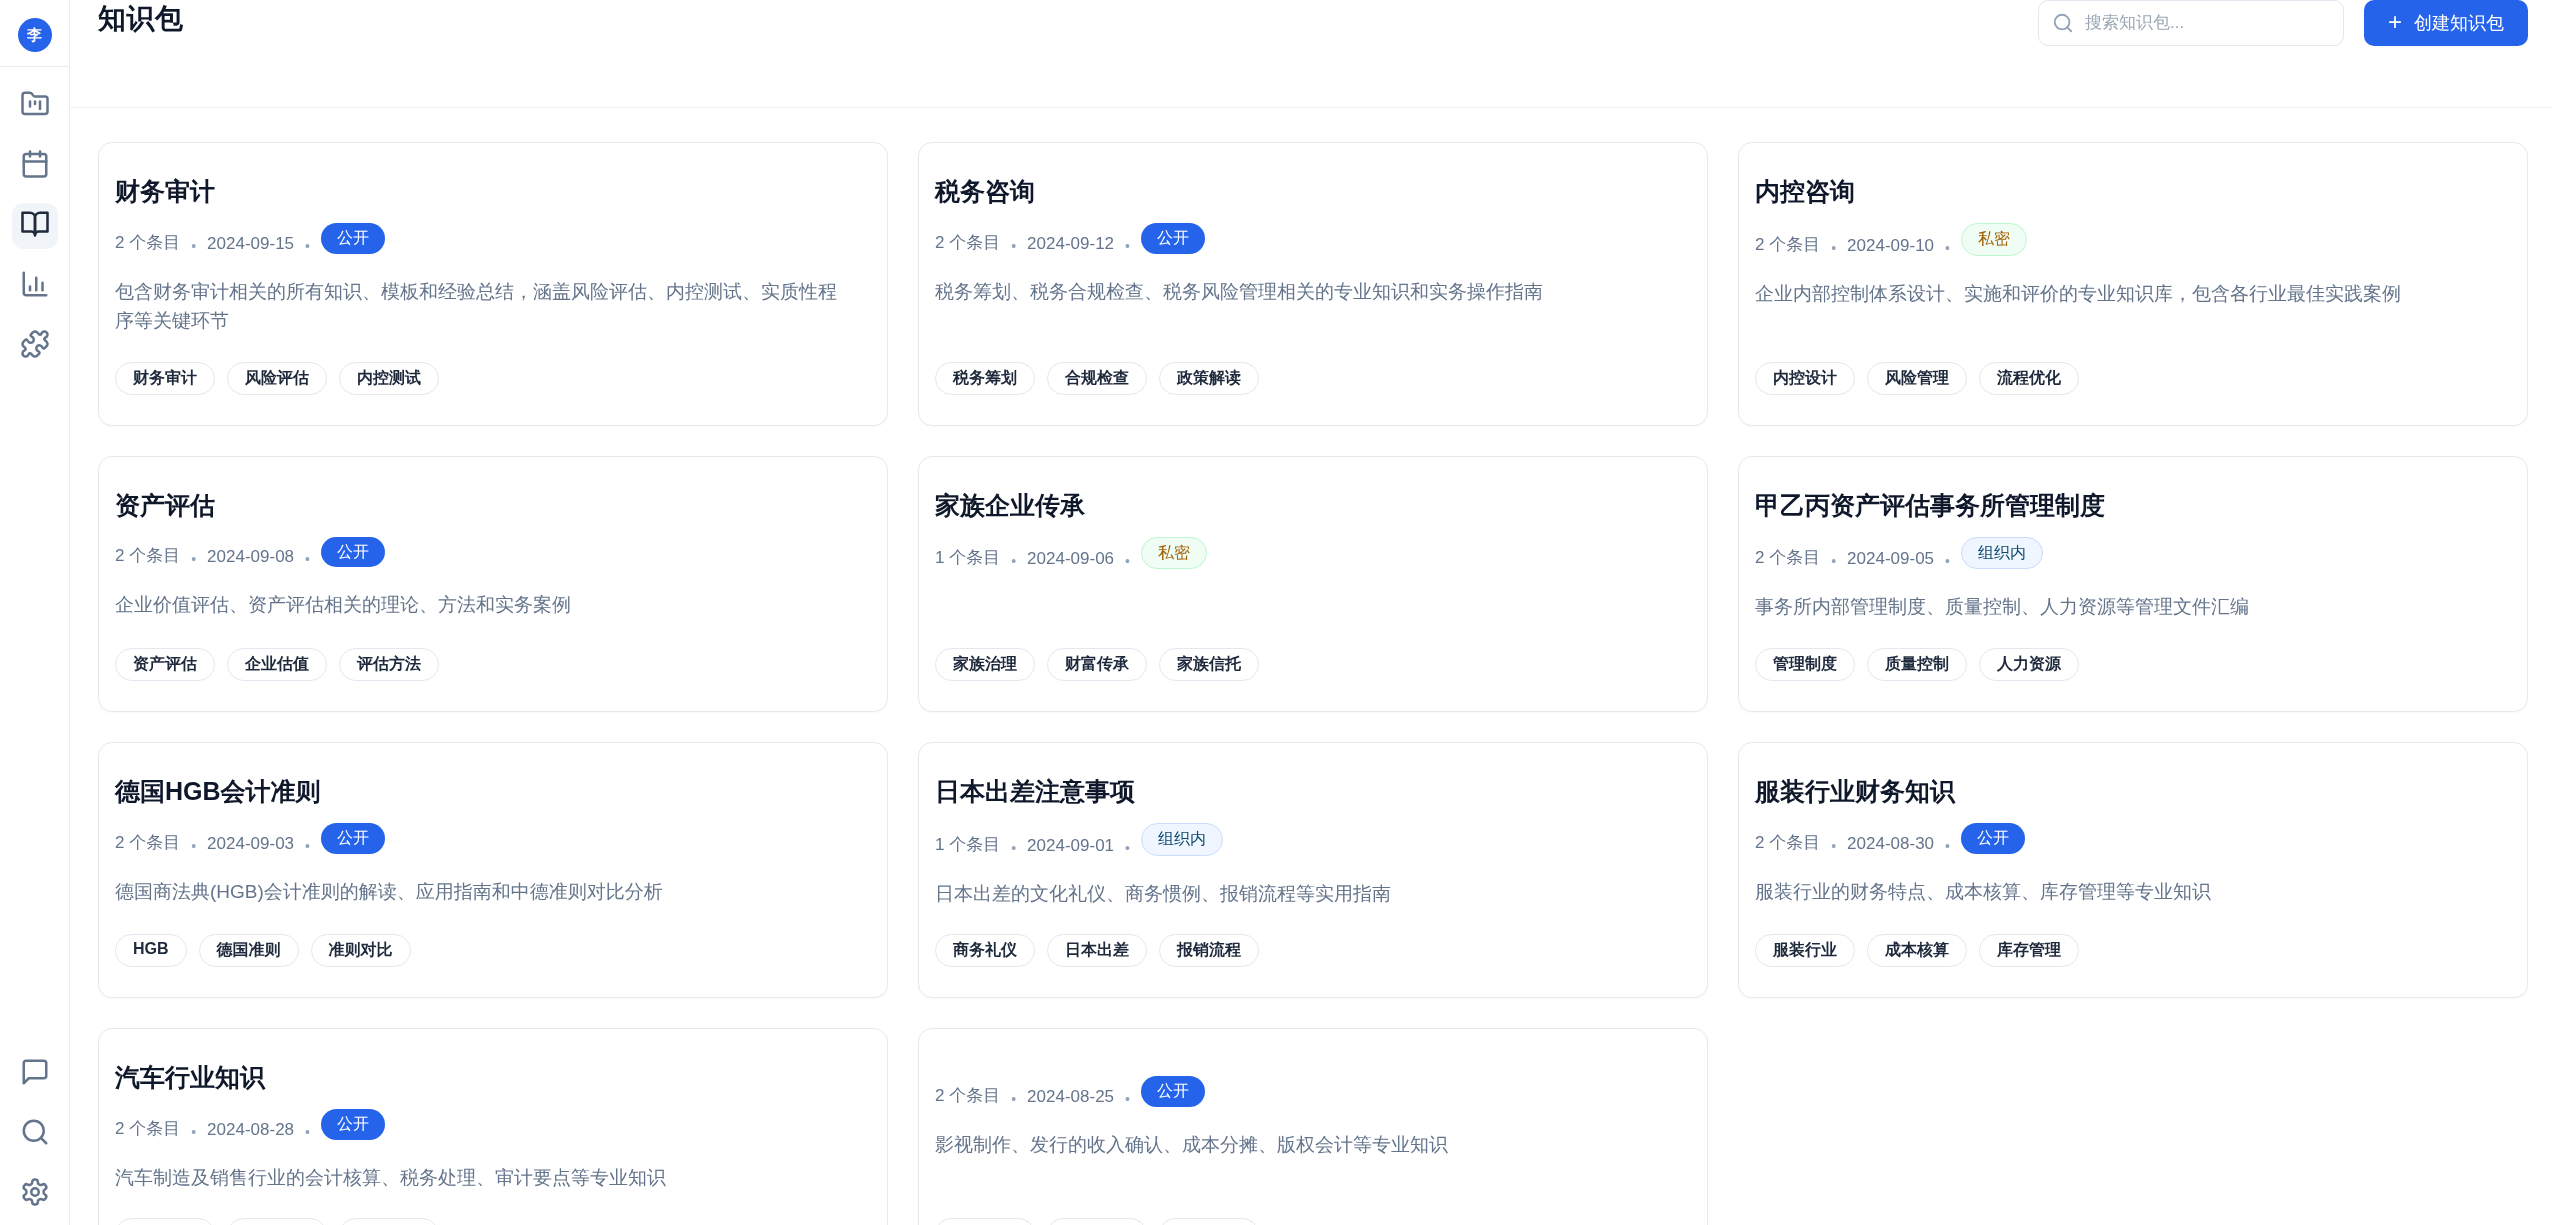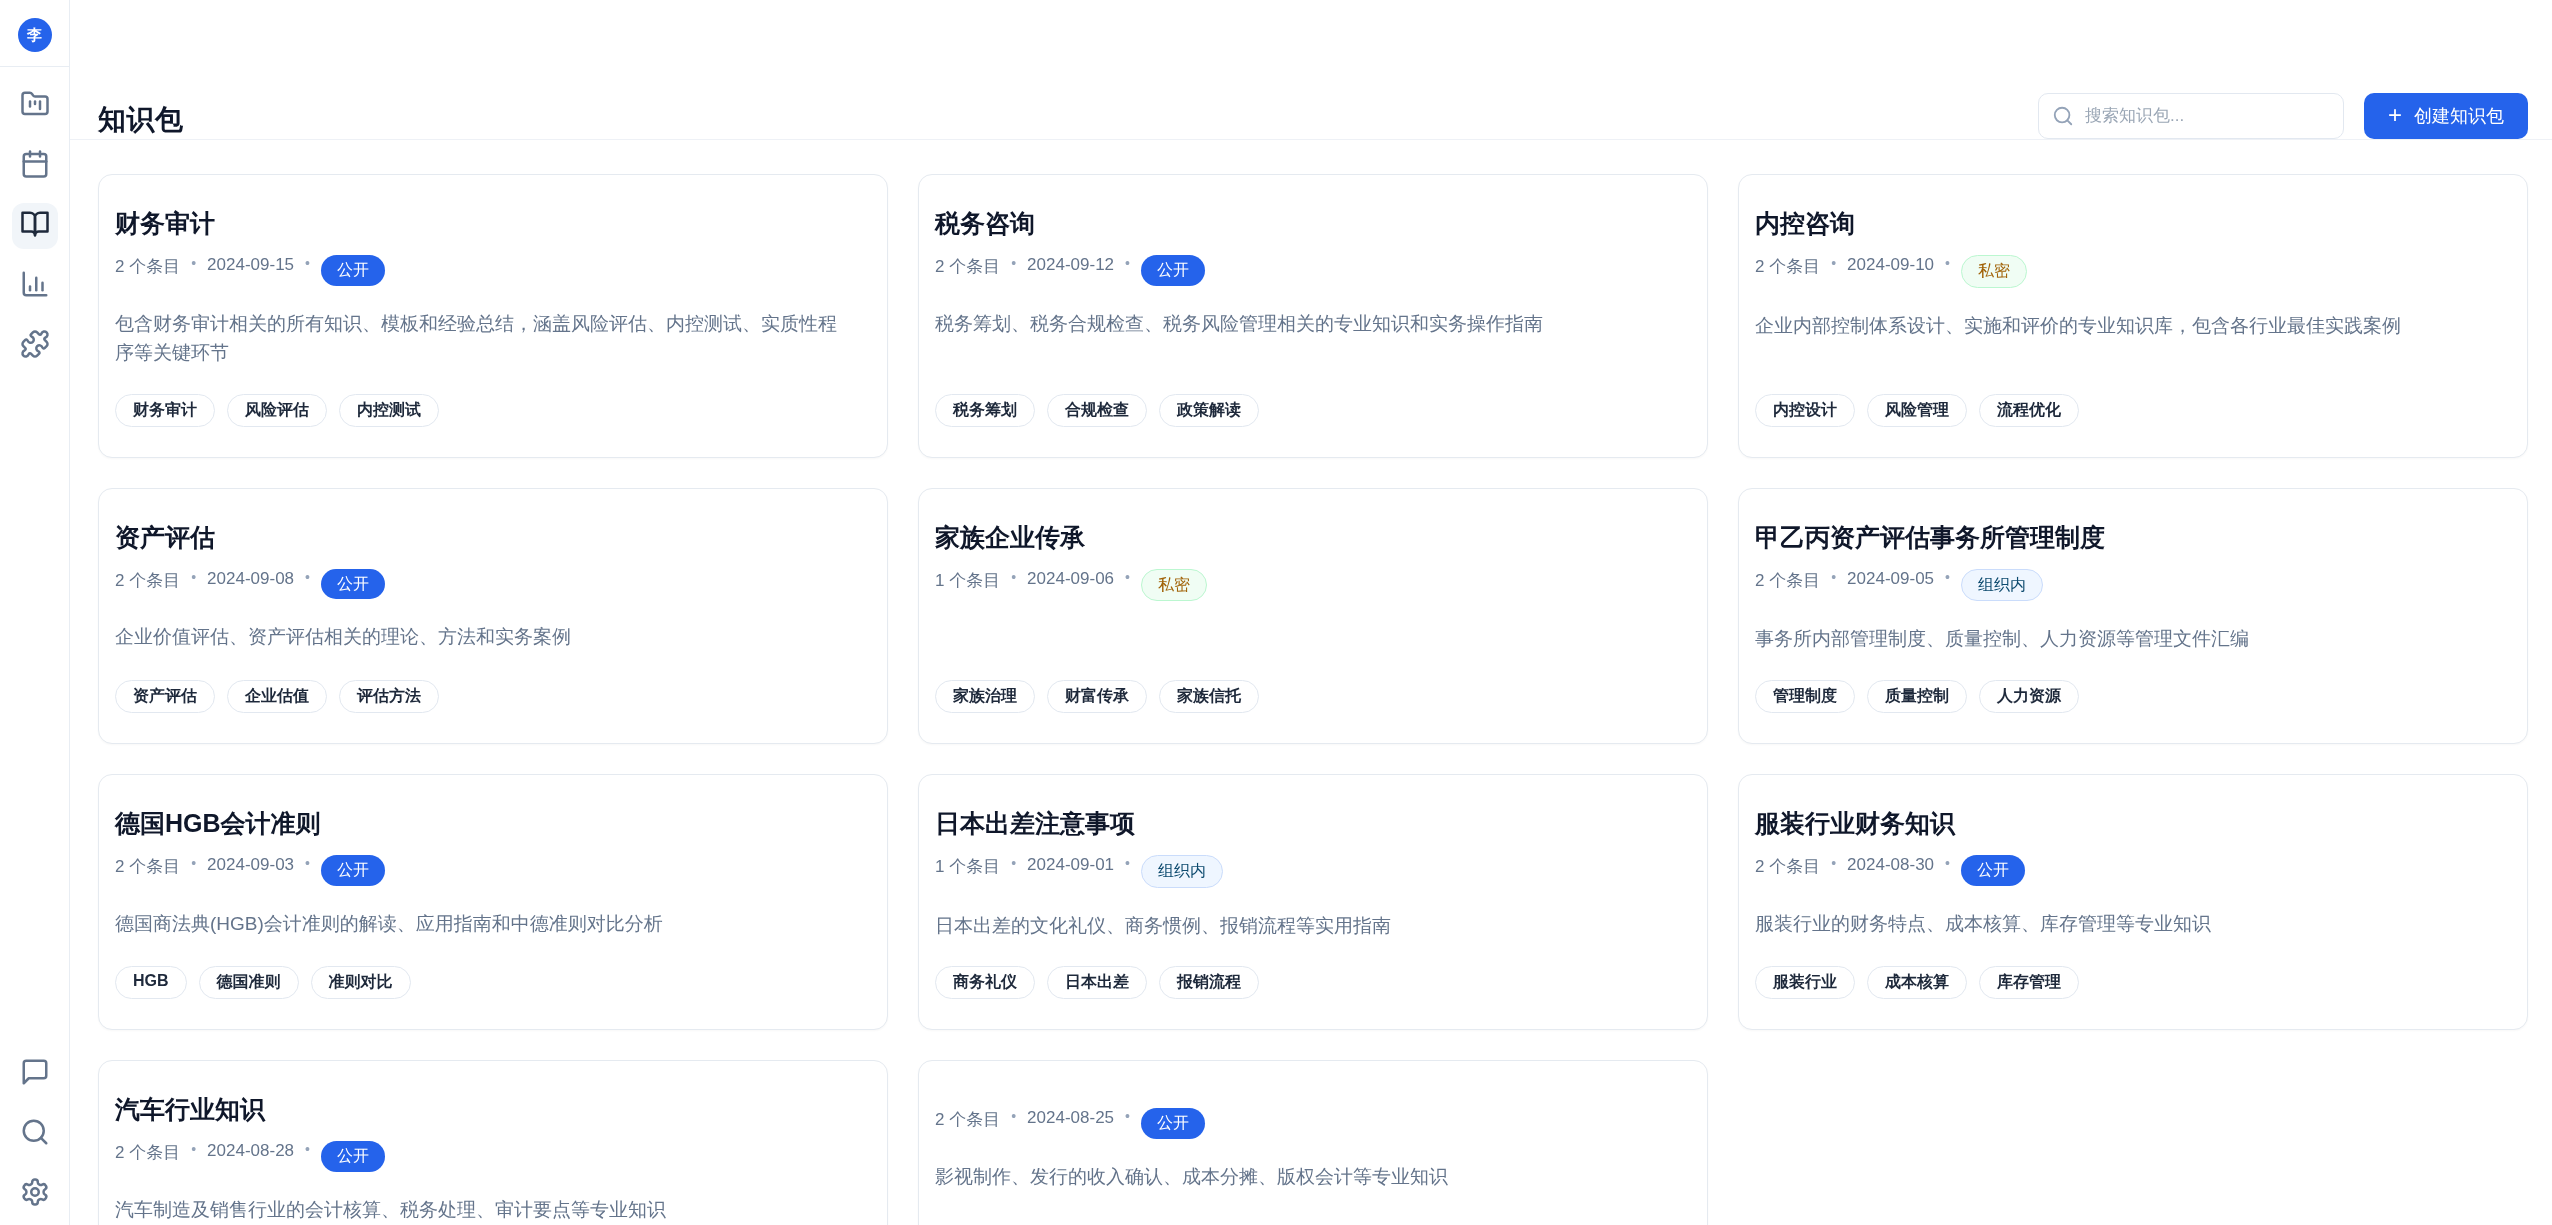--- a/index.html
+++ b/index.html
@@ -32,23 +32,23 @@
   }
   .nav-item.active { background:#f1f5f9; color:#1e293b; }
   .nav-item svg { width:30px; height:30px; }
   .nav-bottom { margin-top:auto; display:flex; flex-direction:column; gap:14px; padding-bottom:8px; }
 
   
   .content-col { flex:1 1 auto; display:flex; flex-direction:column; min-width:0; }
 
   header.topbar {
     height:108px; flex:0 0 108px;
-    display:flex; align-items:flex-end; justify-content:space-between;
+    display:flex; align-items:flex-start; justify-content:space-between;
     padding:0 24px 0 28px;
-    border-bottom:1px solid #eef1f6; background:#fff;margin-top:32px;
+    border-bottom:1px solid #eef1f6; background:#fff;
   }
   .page-title { font-size:28px; font-weight:700; letter-spacing:0.5px; }
   .topbar-right { display:flex; align-items:center; gap:20px; }
 
   .search-wrap { position:relative; }
   .search-wrap svg {
     position:absolute; left:14px; top:50%; transform:translateY(-50%);
     width:22px; height:22px; color:#94a3b8; pointer-events:none;
   }
   .search-input {
@@ -74,21 +74,21 @@
     align-items:stretch;
   }
   .card {
     background:#fff; border:1px solid #e5eaf0; border-radius:14px;
     padding:32px 32px 30px 16px; cursor:pointer;
     box-shadow:0 1px 2px rgba(15,23,42,0.03);
     display:flex; flex-direction:column;
   }
   .card h3 { font-size:25px; font-weight:700; color:#0f172a; }
   .card-meta {
-    margin-top:15px; display:flex; align-items:flex-start; gap:11px;
+    margin-top:15px; display:flex; align-items:flex-end; gap:11px;
     font-size:17px; color:#64748b;
   }
   .dot { color:#94a3b8; font-size:14px; }
   .badge {
     border-radius:999px; padding:5px 16px; font-size:16px; line-height:1.3;
     font-weight:500; white-space:nowrap;
   }
   .badge-public  { background:#2563eb; color:#ffffff; }
   .badge-private { background:#f0fdf4; color:#a16207; border:1px solid #bbf7d0; }
   .badge-org     { background:#eff6ff; color:#0c4a6e; border:1px solid #cadcfb; }

